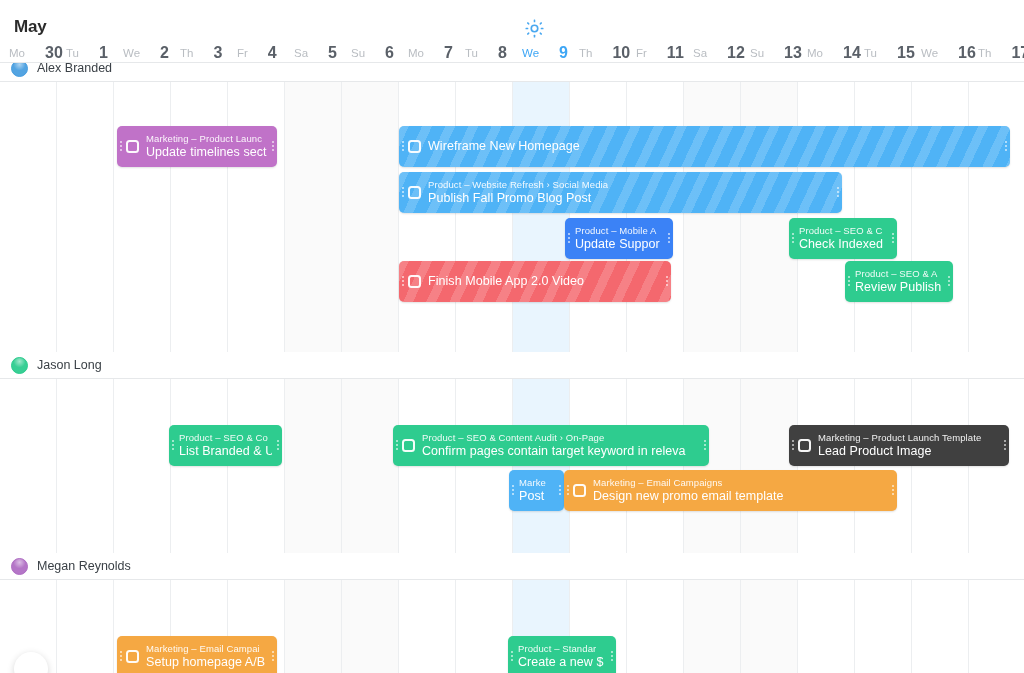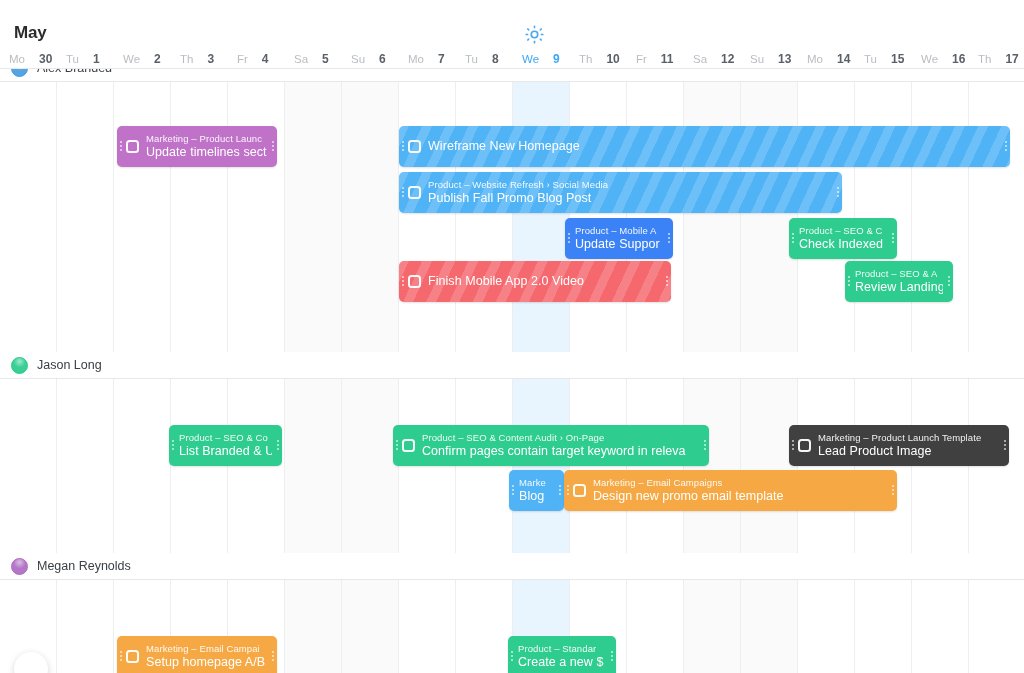--- a/index.html
+++ b/index.html
@@ -5,36 +5,36 @@
   * { box-sizing: border-box; margin: 0; padding: 0; }
   html, body {
     width: 1024px; height: 673px;
     font-family: "Liberation Sans", sans-serif;
     background: #ffffff;
     overflow: hidden;
   }
   #app { position: relative; width: 1024px; height: 673px; overflow: hidden; background:#fff; }
 
   
-  .hdr { position: absolute; left:0; top:18px; width:1024px; height:51px; background:#ffffff; z-index:30; }
+  .hdr { position: absolute; left:0; top:12px; width:1024px; height:51px; background:#ffffff; z-index:30; }
   .hdr-month {
     position:absolute; left:14px; top:5px;
     font-size:17px; font-weight:bold; color:#2b2b2b; letter-spacing:-0.2px;
   }
   .today-icon {
     position:absolute; left:524px; top:6px; width:20px; height:20px;
     display:flex; align-items:center; justify-content:center;
   }
   .hdr-days { position:absolute; left:0; top:30px; width:1024px; height:21px; }
   .dcell {
     position:absolute; top:0; height:21px;
     font-size:11.5px; color:#b9bdc2; display:flex; align-items:center;
     white-space:nowrap; padding-left:9px;
   }
-  .dcell .dnum { color:#5a6068; font-weight:bold; margin-left:14px; font-size:12px; }
+  .dcell .dnum { color:#5a6068; font-weight:bold; margin-left:20px; font-size:16px; }
   .dcell.today { color:#3ea6f5; }
   .dcell.today .dnum { color:#3ea6f5; font-weight:bold; }
   .hdr-line { position:absolute; left:0; top:50px; width:1024px; height:1px; background:#e6e8ea; }
 
   
   .grid { position:absolute; left:0; top:51px; width:1024px; height:622px; }
   .col { position:absolute; top:0; height:622px; border-right:1px solid #eceef0; background:#ffffff; }
   .col.wknd { background:#fafafa; }
   .col.today-col { background:#e9f5fe; }
   .rowhdr {
@@ -309,21 +309,21 @@
           </div>
         </div>
       </div>
       <div class="bar nochk compact" style="left: 845px; top: 261px; width: 108px; height: 41px; background: rgb(46, 204, 143);">
         <div class="inner">
           <div class="grip">
             <i></i>
           </div>
           <div class="btxt">
             <div class="bpath">Product – SEO &amp; A</div>
-            <div class="btitle">Review Landing</div>
+            <div class="btitle">Review Publish</div>
           </div>
           <div class="grip">
             <i></i>
           </div>
         </div>
       </div>
       <div class="rowhdr-line" style="top: 378px;"></div>
       <div class="rowhdr" style="top: 352px;">
         <div class="avatar" style="background: rgb(46, 204, 143); border-color: rgb(46, 204, 143);">
           <div class="av-ring" style="background: radial-gradient(circle at 50% 32%, rgba(255, 255, 255, 0.55) 0%, rgba(255, 255, 255, 0.05) 42%), rgb(46, 204, 143);"></div>
@@ -374,21 +374,21 @@
           </div>
         </div>
       </div>
       <div class="bar nochk compact" style="left: 509px; top: 470px; width: 55px; height: 41px; background: rgb(79, 179, 246);">
         <div class="inner">
           <div class="grip">
             <i></i>
           </div>
           <div class="btxt">
             <div class="bpath">Marke</div>
-            <div class="btitle">Blog</div>
+            <div class="btitle">Post</div>
           </div>
           <div class="grip">
             <i></i>
           </div>
         </div>
       </div>
       <div class="bar" style="left: 564px; top: 470px; width: 333px; height: 41px; background: rgb(245, 168, 67);">
         <div class="inner">
           <div class="grip">
             <i></i>

